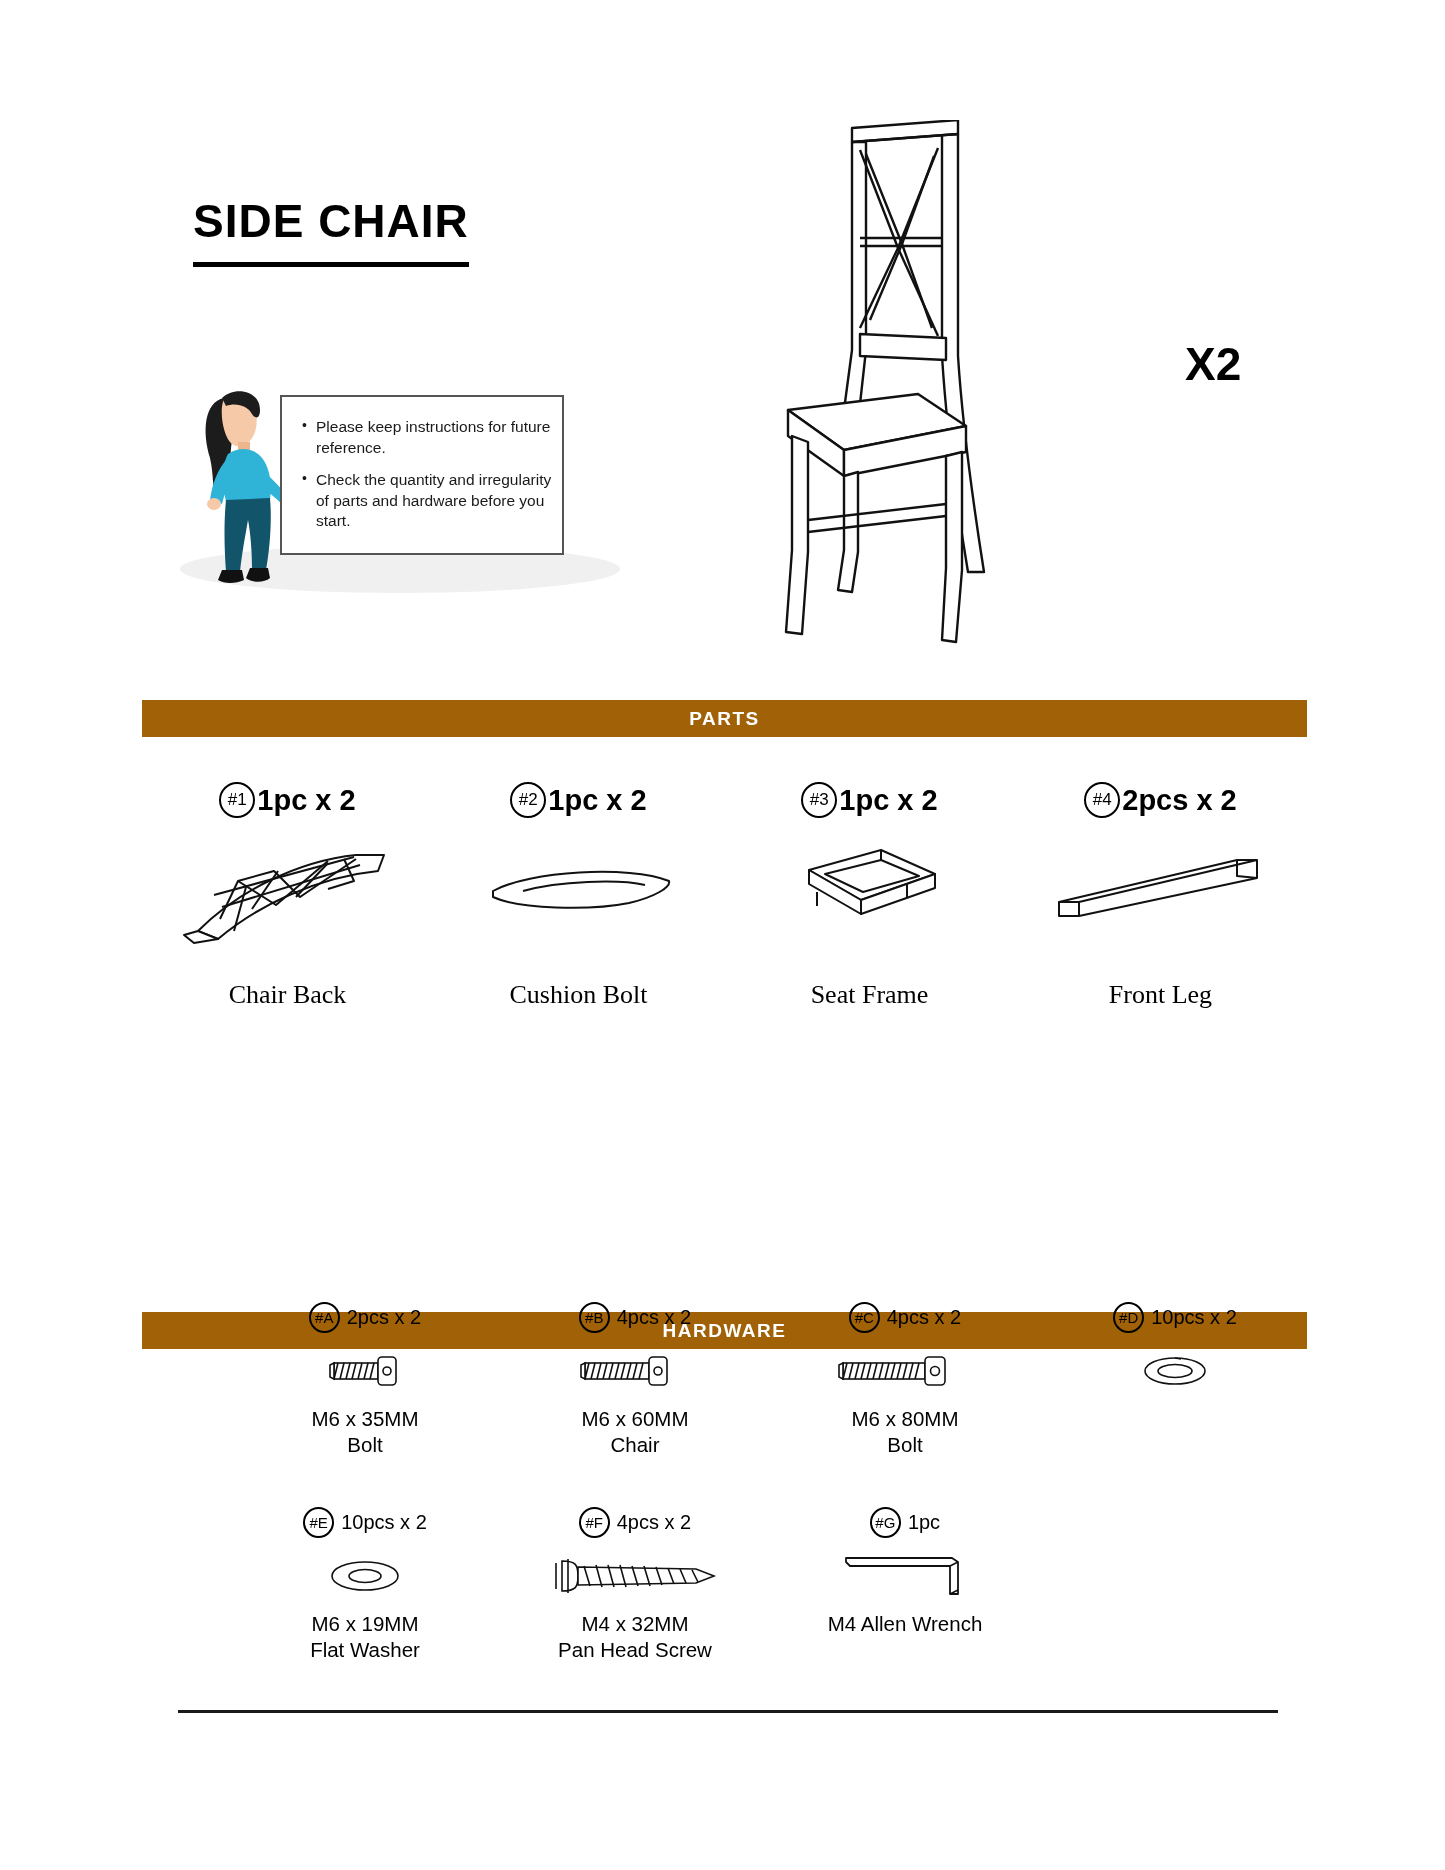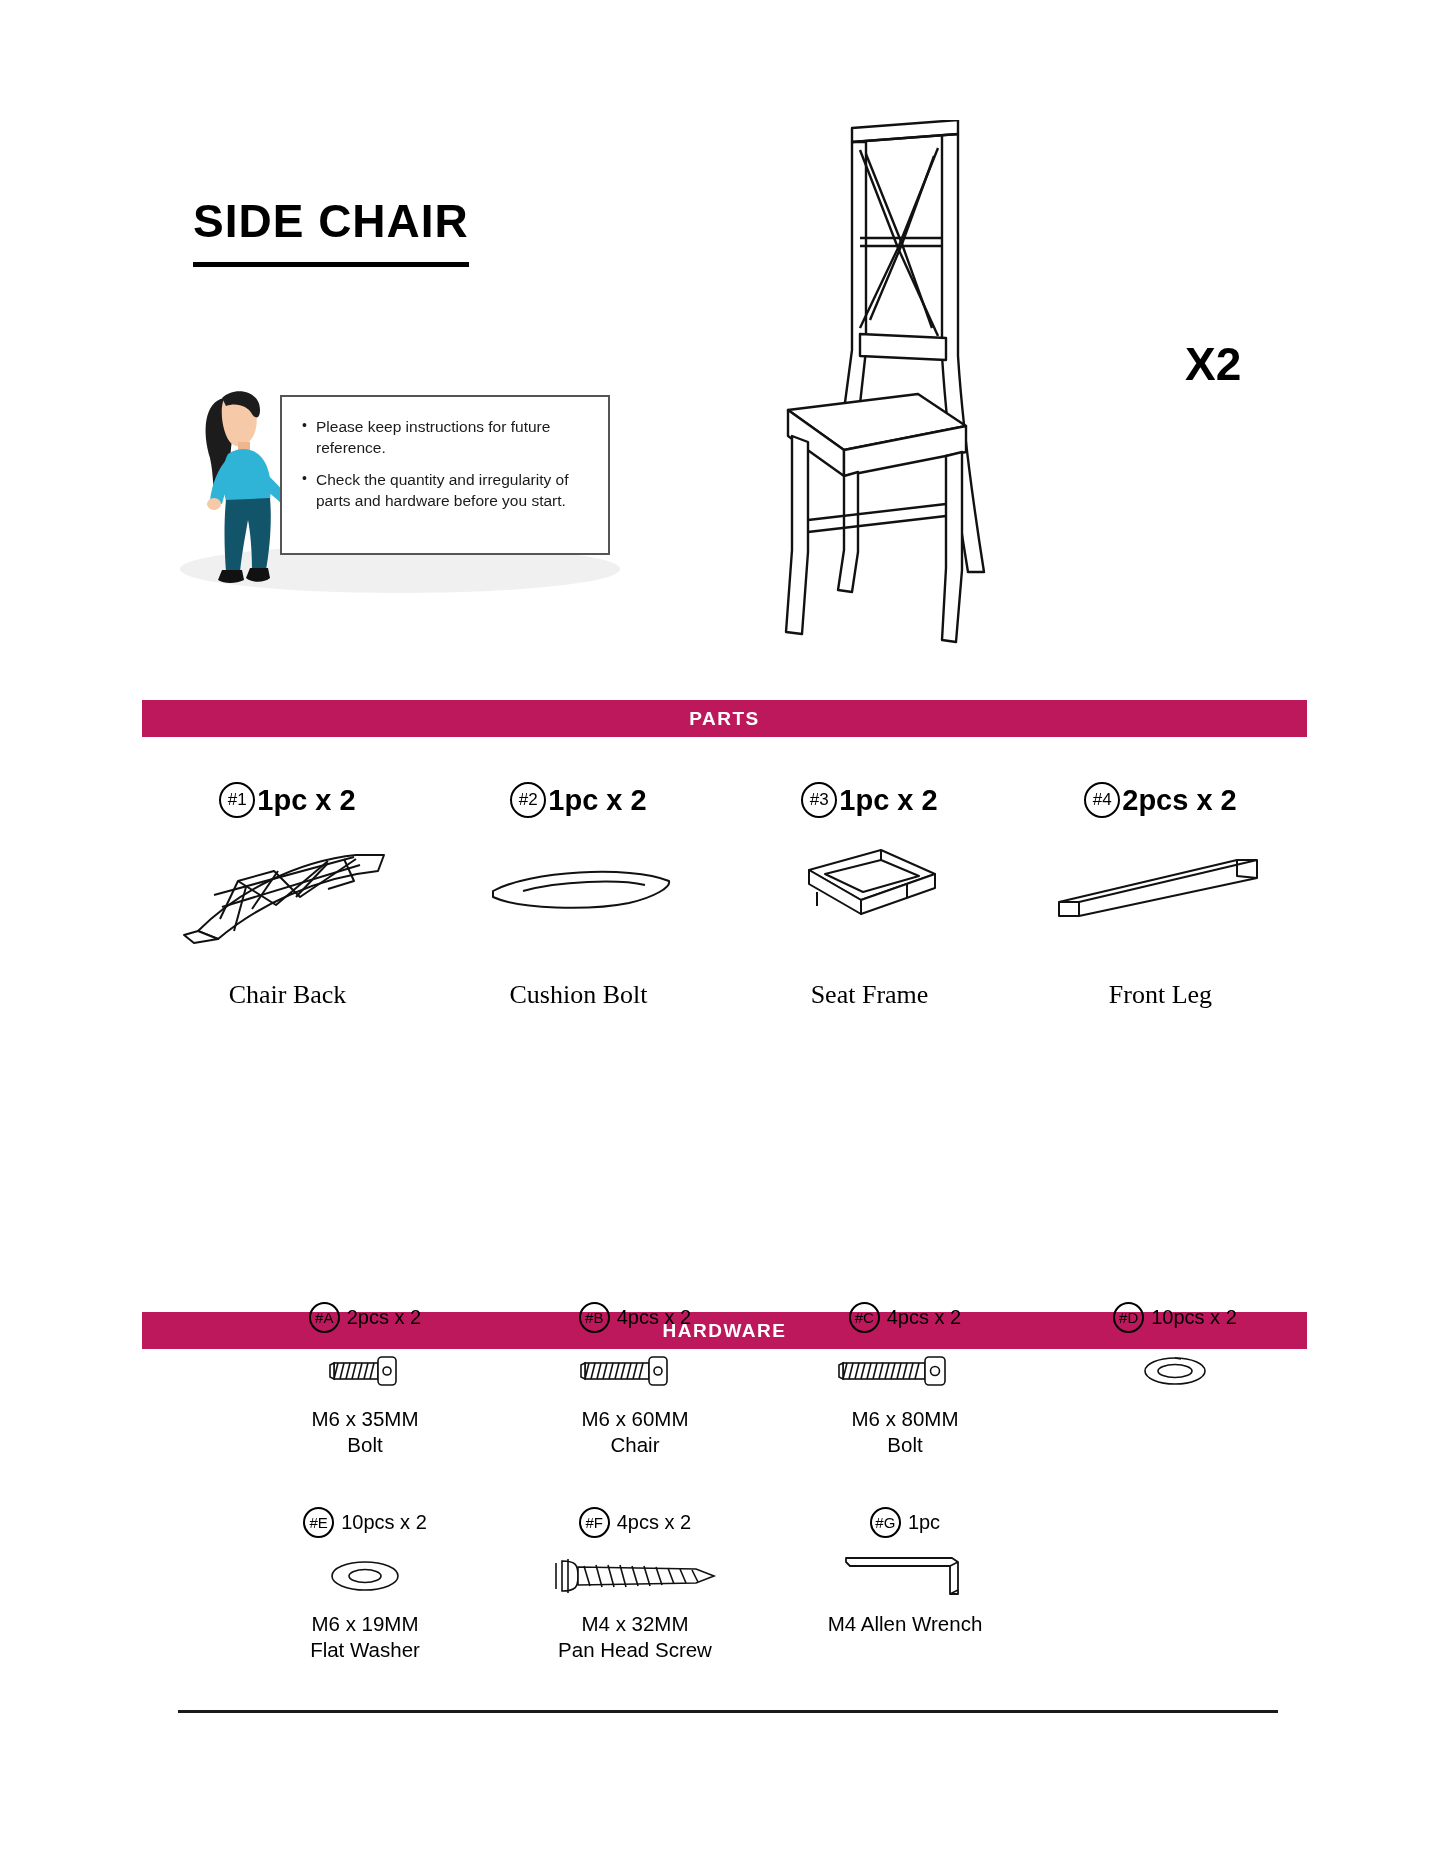--- a/index.html
+++ b/index.html
@@ -43,21 +43,21 @@
     position: absolute;
     left: 180px;
     top: 370px;
     width: 440px;
     height: 230px;
   }
   .note-box {
     position: absolute;
     left: 100px;
     top: 25px;
-    width: 330px;
+    width: 284px;
     height: 160px;
     border: 2px solid #555;
     background: #fff;
     box-sizing: border-box;
     padding: 20px 8px 10px 18px;
   }
   .note-list {
     margin: 0;
     padding: 0;
     list-style: none;
@@ -101,21 +101,21 @@
     font-size: 46px;
     font-weight: bold;
   }
 
   
   .section-bar {
     position: absolute;
     left: 142px;
     width: 1165px;
     height: 37px;
-    background: #be185d;
+    background: #a16207;
     color: #ffffff;
     font-size: 19px;
     font-weight: bold;
     letter-spacing: 1.5px;
     display: flex;
     align-items: center;
     justify-content: center;
   }
   #parts-bar { top: 700px; }
   #hardware-bar { top: 1287px; margin-top: 25px; }

